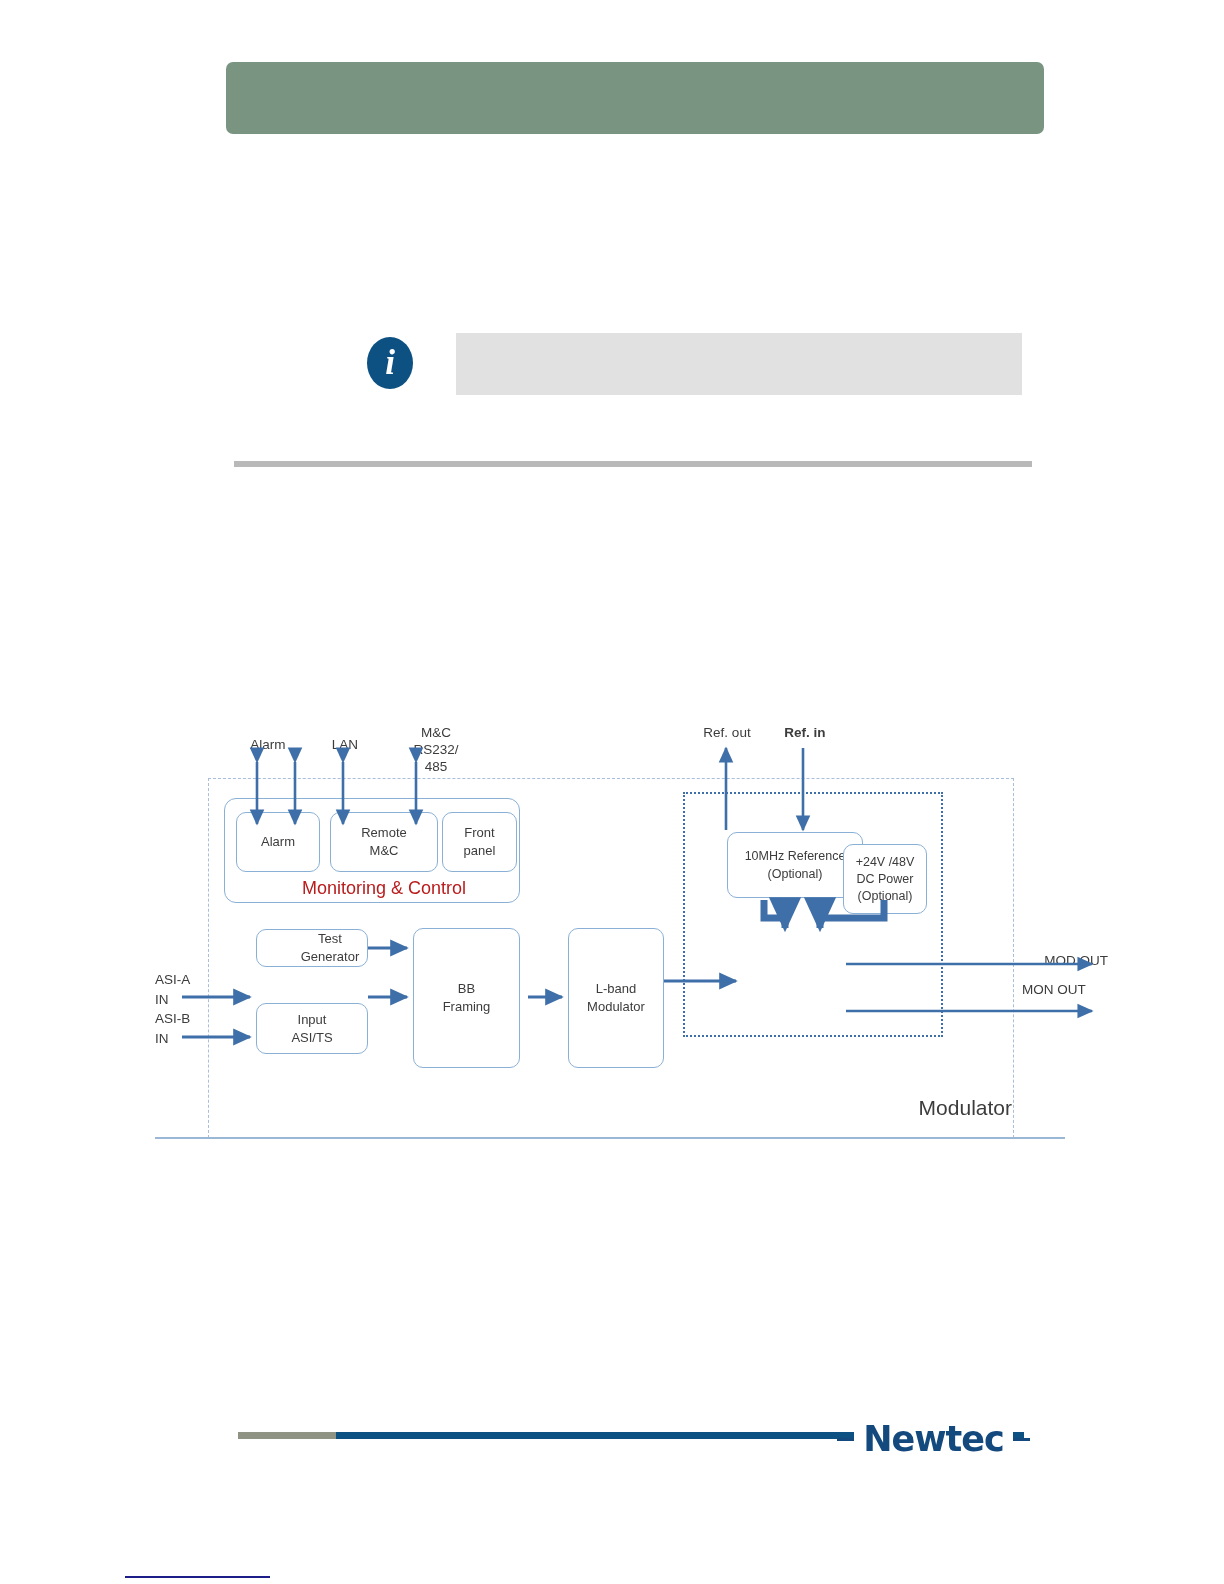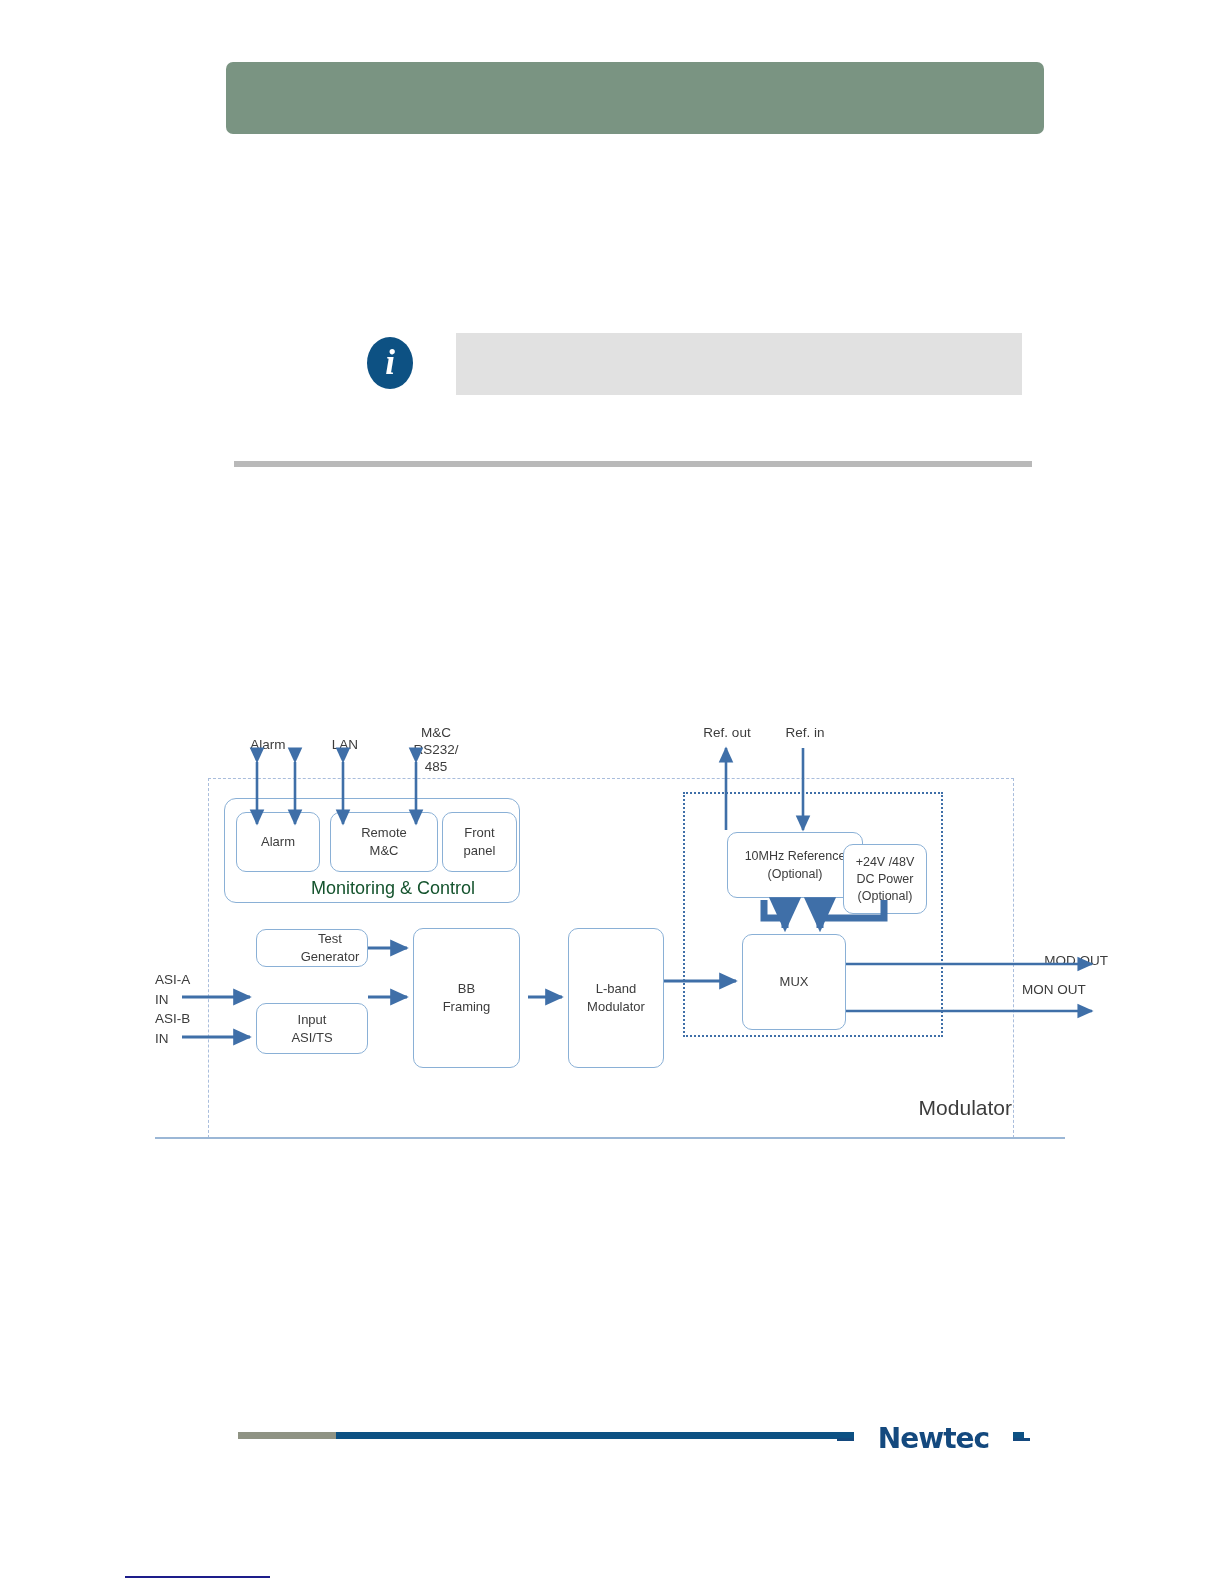--- a/index.html
+++ b/index.html
@@ -147,22 +147,21 @@
     border-radius: 12px;
     background: #ffffff;
   }
   .mc-title {
     position: absolute;
     left: 224px;
     top: 178px;
     width: 320px;
     text-align: center;
     font-size: 18px;
-    color: #14532d;
-    padding-left: 9px;
+    color: #b91c1c;
   }
 
   .dotted-group {
     position: absolute;
     left: 683px;
     top: 92px;
     width: 260px;
     height: 245px;
     box-sizing: border-box;
     border: 2.5px dotted #3f6fa8;
@@ -242,21 +241,21 @@
   .logo .wordmark {
     position: absolute;
     left: 17px;
     top: 0px;
     width: 159px;
     height: 62px;
     line-height: 60px;
     text-align: center;
     font-family: "DejaVu Sans", sans-serif;
     font-weight: bold;
-    font-size: 28px;
+    font-size: 35px;
     letter-spacing: -1px;
     color: #14497e;
     background: #ffffff;
   }
 
   .footnote-rule {
     position: absolute;
     left: 125px;
     top: 1576px;
     width: 145px;
@@ -285,21 +284,21 @@
     <div class="baseline"></div>
 
     <div class="dotted-group"></div>
 
     <div class="dia-label" style="left:240px; top:36px; width:56px;">Alarm</div>
     <div class="dia-label" style="left:317px; top:36px; width:56px;">LAN</div>
     <div class="dia-label" style="left:405px; top:24px; width:62px; white-space:pre-line;">M&amp;C
 RS232/
 485</div>
     <div class="dia-label" style="left:694px; top:24px; width:66px;">Ref. out</div>
-    <div class="dia-label" style="left:775px; top:24px; width:60px;">Ref. in</div>
+    <div class="dia-label" style="left:775px; top:24px; width:60px;font-weight:bold;">Ref. in</div>
 
     <div class="dia-label left" style="left:155px; top:270px; width:60px; white-space:pre-line; line-height:20px;">ASI-A
 IN</div>
     <div class="dia-label left" style="left:155px; top:309px; width:60px; white-space:pre-line; line-height:20px;">ASI-B
 IN</div>
 
     <div class="dia-label" style="left:1022px; top:252px; width:86px; text-align:right;">MOD OUT</div>
     <div class="dia-label" style="left:1022px; top:281px; width:86px; text-align:left;">MON OUT</div>
 
     <div class="mc-group"></div>
@@ -310,21 +309,20 @@
 panel</div>
     <div class="mc-title">Monitoring &amp; Control</div>
 
     <div class="box" style="left:256px; top:229px; width:112px; height:38px;padding-left:38px;">Test Generator</div>
     <div class="box" style="left:256px; top:278px; width:112px; height:51px; white-space:pre-line;margin-top:25px;">Input
 ASI/TS</div>
     <div class="box" style="left:413px; top:228px; width:107px; height:140px; white-space:pre-line;">BB
 Framing</div>
     <div class="box" style="left:568px; top:228px; width:96px; height:140px; white-space:pre-line;">L-band
 Modulator</div>
-    <div class="box" style="left:742px; top:234px; width:104px; height:96px;">MUX</div>
 
     <div class="box small" style="left:695px; top:132px; width:136px; height:66px; white-space:pre-line;margin-left:32px;">10MHz Reference
 (Optional)</div>
     <div class="box small" style="left:843px; top:128px; width:84px; height:70px; white-space:pre-line; line-height:17px;margin-top:16px;">+24V /48V
 DC Power
 (Optional)</div>
 
     <svg id="arrow-layer" viewBox="0 0 1224 460" width="1224" height="460">
       <defs>
         <marker id="ah" markerWidth="7" markerHeight="7" refX="5.6" refY="3.2" orient="auto" markerUnits="strokeWidth">

